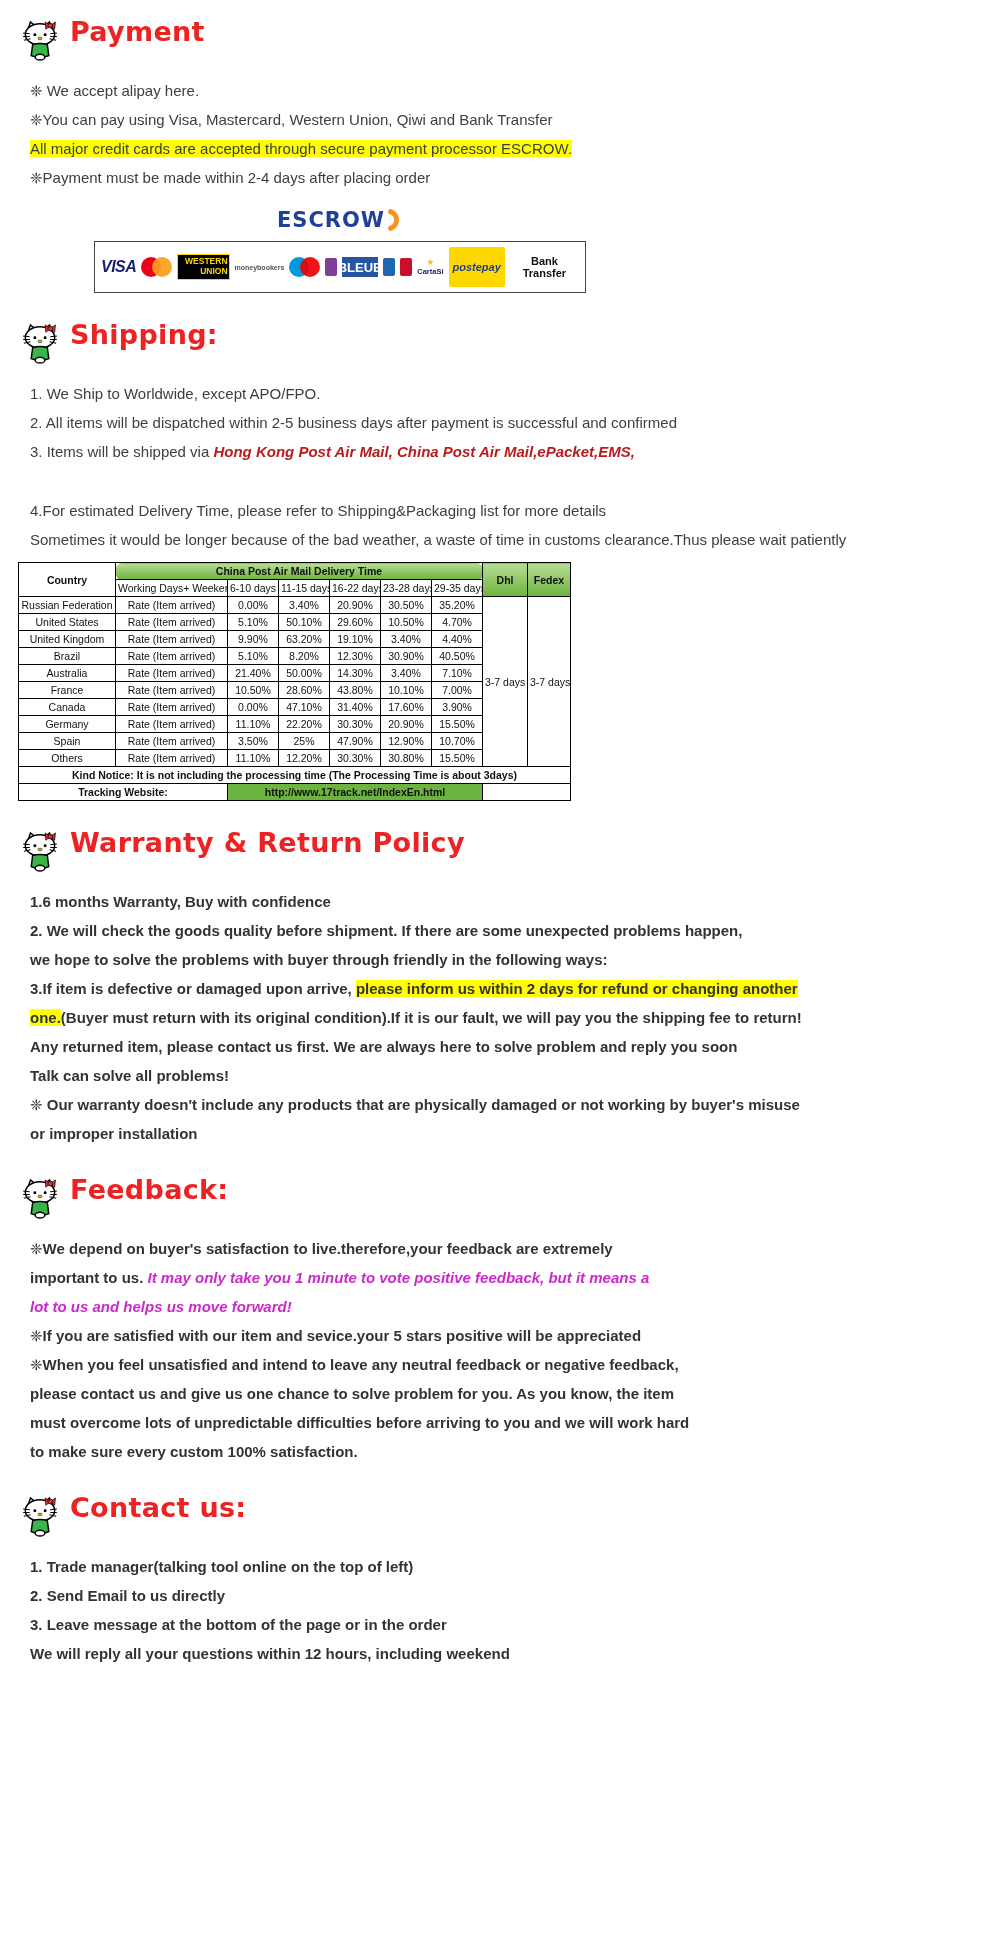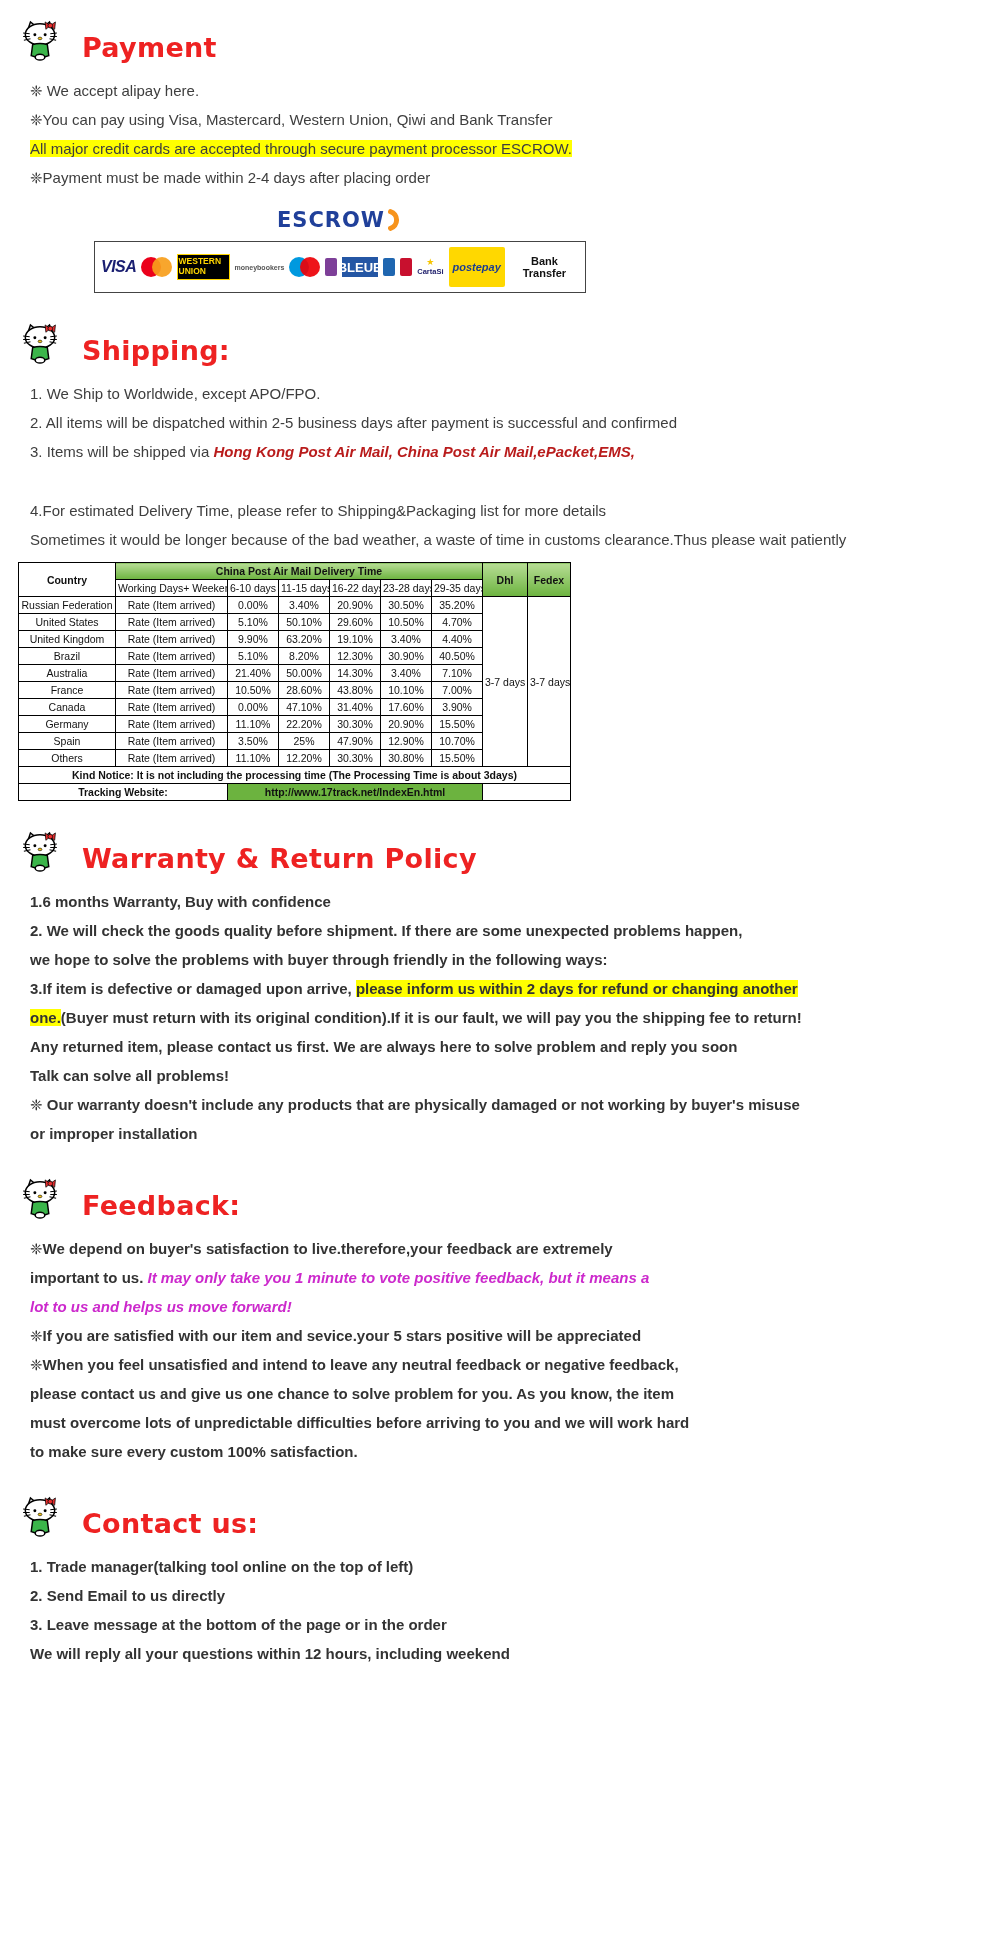--- a/index.html
+++ b/index.html
@@ -1,18 +1,18 @@
 <!DOCTYPE html>
 <html><head>
 <meta charset="utf-8">
 <style>
   html,body{margin:0;padding:0;}
   body{width:1000px;min-height:1959px;background:#ffffff;font-family:"Liberation Sans","DejaVu Sans",sans-serif;}
   .page{padding:10px 22px 90px 18px;}
-  .sec-head{display:flex;align-items:flex-end;gap:20px;margin:6px 0 10px;}
+  .sec-head{display:flex;align-items:flex-start;gap:8px;margin:6px 0 10px;}
   .kitty{width:44px;height:50px;flex:0 0 auto;}
   .sec-title{font-size:27px;font-weight:bold;color:#ee2222;font-family:"DejaVu Sans",sans-serif;letter-spacing:.3px;padding-bottom:3px;margin:0;}
   .line{font-size:15px;line-height:29px;color:#3e3e3e;margin:0;padding-left:12px;white-space:nowrap;}
   .b{font-weight:bold;color:#333;}
   .hl{background:#ffff00;}
   .carriers{color:#b91c1c;font-style:italic;font-weight:bold;}
   .em-magenta{color:#cc29cc;font-style:italic;font-weight:bold;}
   .gap-b{margin-bottom:30px;}
   .mt{margin-top:26px;}
   
@@ -22,38 +22,38 @@
   .escrow-swoosh{width:15px;height:24px;}
   .pm-strip{border:1px solid #444;display:flex;align-items:center;gap:5px;justify-content:space-between;padding:5px 6px;background:#fff;}
   .pm{display:inline-flex;align-items:center;justify-content:center;}
   .pm-visa{color:#1a1f71;font-weight:bold;font-style:italic;font-size:16px;letter-spacing:-.5px;}
   .mc{position:relative;width:32px;height:20px;}
   .mc::before,.mc::after{content:"";position:absolute;top:0;width:20px;height:20px;border-radius:50%;}
   .mc::before{left:0;background:#eb001b;}
   .mc::after{right:0;background:#f79e1b;opacity:.92;}
   .maestro::before{background:#0099df;}
   .maestro::after{background:#ed0006;}
-  .pm-wu{display:block;width:52px;background:#000;color:#ffd600;font-weight:bold;font-size:8.5px;line-height:1.15;text-align:left;padding:2px 1px;border:1px solid #ffd600;}
+  .pm-wu{display:block;width:52px;background:#000;color:#ffd600;font-weight:bold;font-size:8.5px;line-height:1.15;text-align:right;padding:2px 1px;border:1px solid #ffd600;}
   .pm-mb{font-size:7px;color:#555;width:50px;text-align:center;white-space:normal;font-weight:bold;}
   .chip{width:13px;height:18px;border-radius:2px;}
   .chip-purple{background:#7d3f98;}
   .chip-blue{background:#1f66b0;}
   .chip-red{background:#c8102e;}
   .pm-bleue{background:#2456a4;color:#fff;font-size:13px;font-weight:bold;width:36px;height:20px;}
   .pm-cartasi{flex-direction:column;font-size:7.5px;color:#1d1d6b;font-weight:bold;line-height:1.1;}
   .pm-cartasi .star{color:#f6c500;font-size:9px;}
   .pm-postepay{background:#ffd800;color:#1d3d8f;font-style:italic;font-weight:bold;font-size:11px;padding:14px 4px;border-radius:2px;}
   .pm-bank{font-weight:bold;font-size:11px;color:#111;}
   
   .ship-table{border-collapse:collapse;margin:8px 16px 0 0;table-layout:fixed;width:446px;}
   .ship-table td,.ship-table th{border:1px solid #000;font-size:10.5px;text-align:center;padding:1px 2px;color:#111;height:14px;overflow:hidden;white-space:nowrap;}
   .col-country{width:97px;}.col-working{width:112px;}.col-days{width:51px;}.col-dhl{width:45px;}.col-fedex{width:43px;}
   .th-country{font-size:12px;font-weight:bold;background:#fff;}
   .th-green{background:linear-gradient(#b7dd95,#6cb33f);font-weight:bold;font-size:12px;}
-  .th-main{font-size:12.5px;}
+  .th-main{font-size:12.5px;border-radius:6px;}
   .th-sub{font-weight:normal;font-size:10px;background:#fff;}
   .td-country{font-size:9.5px;}
   .td-days{font-size:11px;}
   .kind-notice{color:#ff0000;font-weight:bold;text-align:left;font-size:11.5px;padding:3px 4px;}
   .tracking-label{text-align:left;font-weight:bold;font-size:12.5px;padding:3px 4px;}
   .tracking-url{background:#6cb33f;font-weight:bold;font-size:11.5px;}
   .hidden-defs{position:absolute;width:0;height:0;overflow:hidden;}
 </style>
 </head>
 <body>

